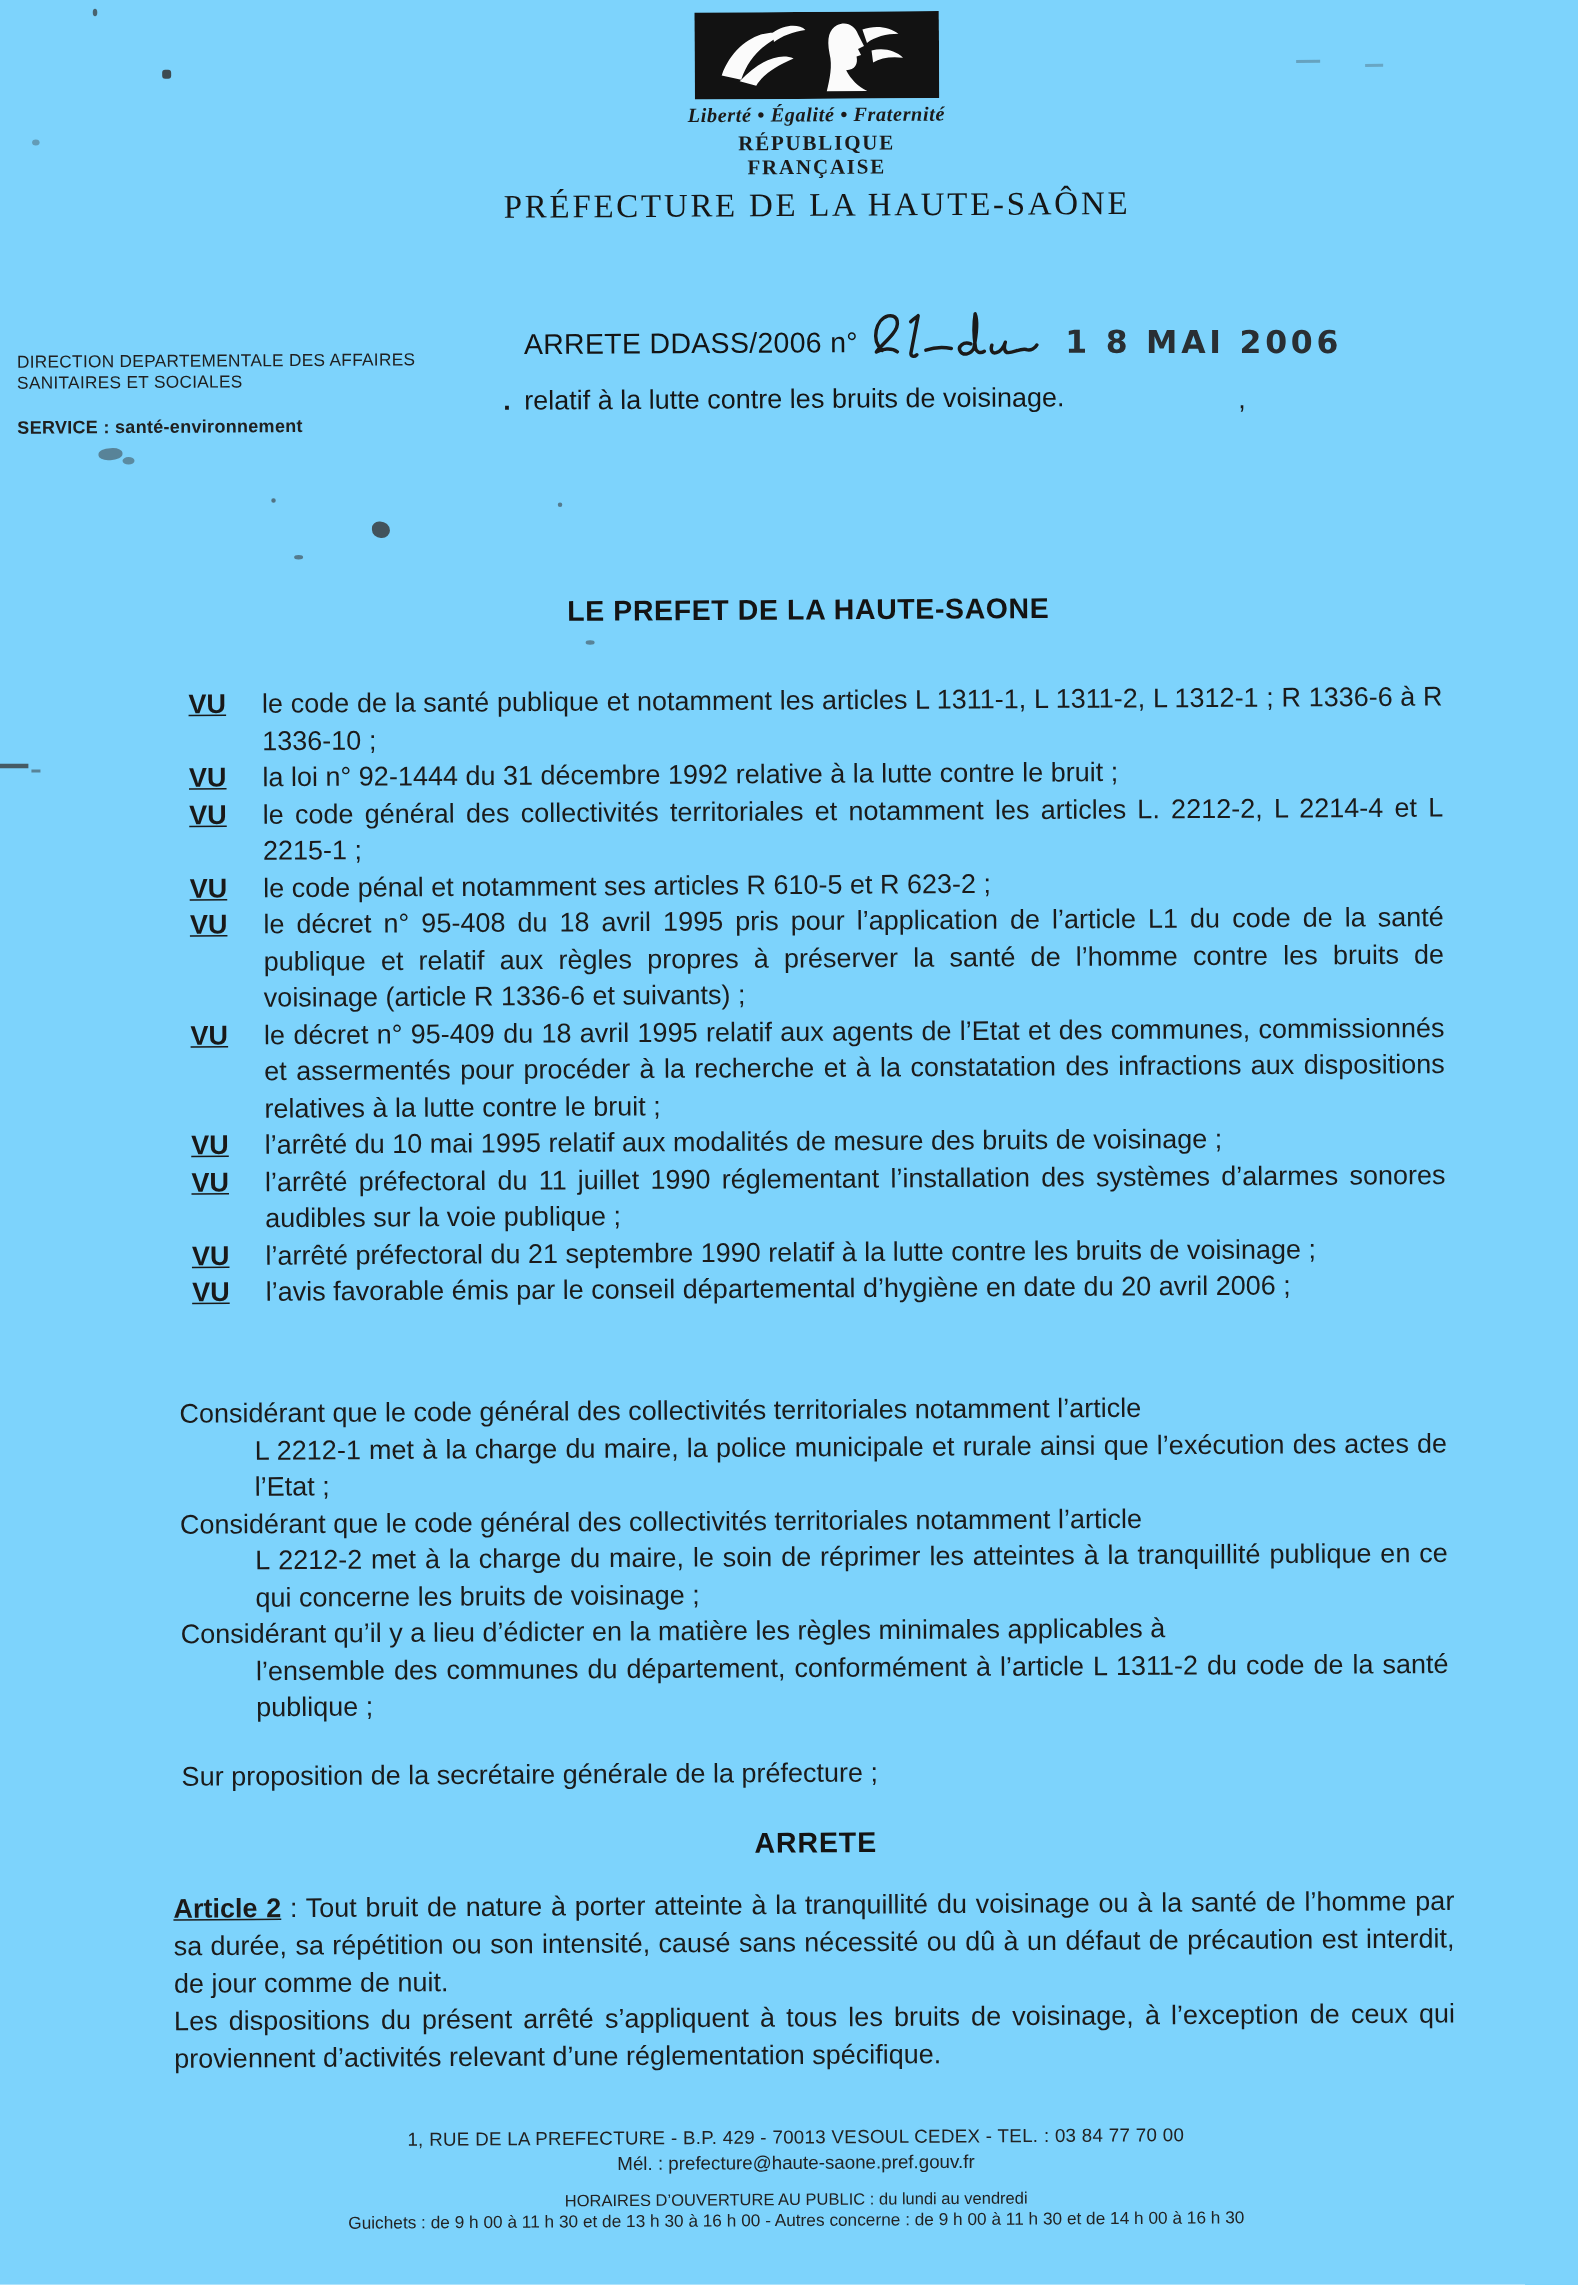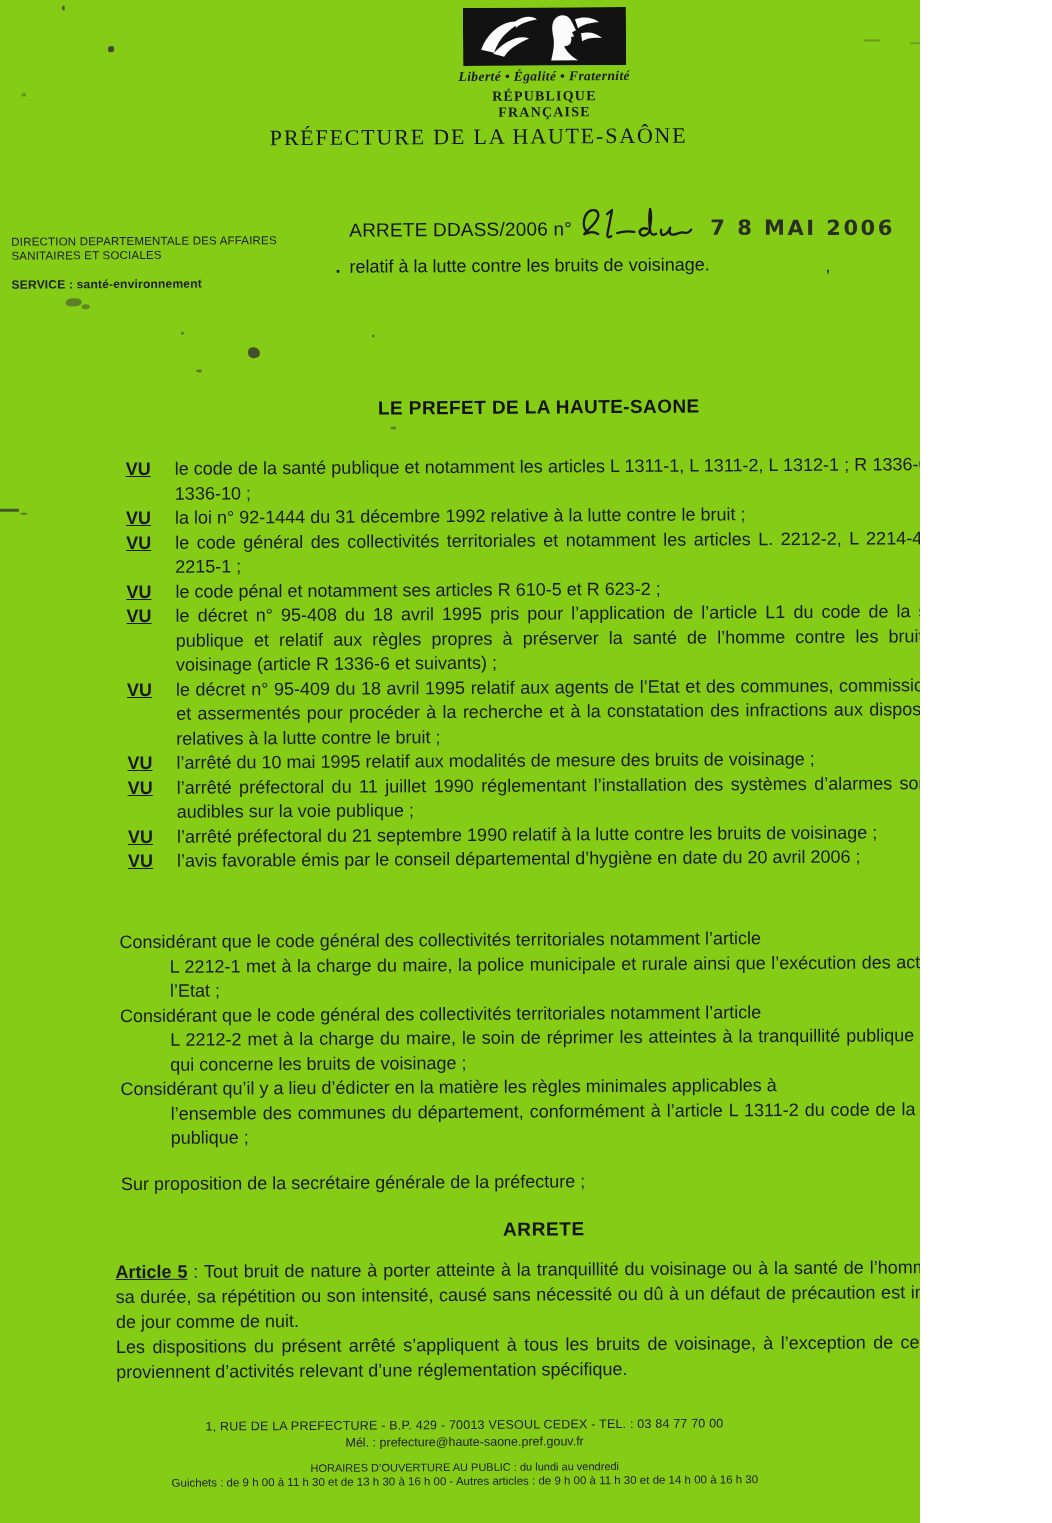--- a/index.html
+++ b/index.html
@@ -1,17 +1,17 @@
 <!DOCTYPE html>
 <html><head>
 <meta charset="utf-8">
 <style>
   html,body{margin:0;padding:0;}
   #page{
-    position:relative;width:920px;height:1523px;background:#84cc16;
+    position:relative;width:1052px;height:1523px;background:#7dd3fc;
     overflow:hidden;color:#1b1b1b;
     font-family:"Liberation Sans", sans-serif;
   }
   #doc{position:absolute;inset:0;transform:rotate(-0.35deg);transform-origin:50% 45%;}
 
   
   .logo-block{position:absolute;left:462px;top:8px;width:172px;text-align:center;}
   .logo-box{display:block;margin:0 auto;}
   .motto{font-family:"Liberation Serif", serif;font-style:italic;font-weight:600;
          font-size:13.5px;margin-top:3px;letter-spacing:.4px;}
@@ -104,21 +104,21 @@
       <span class="ref-printed">ARRETE DDASS/2006 n°</span>
       <svg class="handwriting" width="122" height="44" viewBox="0 0 122 44">
         <g stroke="#1a1a1a" stroke-width="2.3" fill="none" stroke-linecap="round" stroke-linejoin="round">
           <path d="M12 31 C4 24 8 10 16 8 C23 7 24 14 19 20 C15 25 10 29 8 32 C12 30 18 29 22 32"></path>
           <path d="M31 12 C33 10 35 9 36 8 L31 33 C31 35 33 36 35 34"></path>
           <path d="M41 31 C47 29 53 29 58 30"></path>
           <path d="M71 27 C66 25 62 29 64 32 C66 35 71 34 73 30 C75 20 76 12 74 7 C73 13 73 22 74 29 C74 32 77 34 80 32"></path>
           <path d="M85 28 C84 31 85 34 88 33 C91 32 93 29 94 26 C93 29 93 33 96 33 C100 33 104 30 108 31 C111 32 114 30 115 28"></path>
         </g>
       </svg>
-      <span class="date-stamp">7 8 MAI 2006</span>
+      <span class="date-stamp">1 8 MAI 2006</span>
     </div>
 
     <div class="subject-line">
       <span class="lead-dot">.</span><span>relatif à la lutte contre les bruits de voisinage.</span>
     </div>
     <div class="subject-comma">,</div>
 
     <div class="main-heading">LE PREFET DE LA HAUTE-SAONE</div>
 
     <div class="vu-list">
@@ -177,29 +177,29 @@
         <div class="c-lead">Considérant qu’il y a lieu d’édicter en la matière les règles minimales applicables à</div>
         <div class="c-body">l’ensemble des communes du département, conformément à l’article L 1311-2 du code de la santé publique ;</div>
       </div>
     </div>
 
     <div class="sur-proposition">Sur proposition de la secrétaire générale de la préfecture ;</div>
 
     <div class="arrete-heading">ARRETE</div>
 
     <div class="article">
-      <span class="art-label">Article 5</span><span> : </span><span>Tout bruit de nature à porter atteinte à la tranquillité du voisinage ou à la santé de l’homme par sa durée, sa répétition ou son intensité, causé sans nécessité ou dû à un défaut de précaution est interdit, de jour comme de nuit.</span>
+      <span class="art-label">Article 2</span><span> : </span><span>Tout bruit de nature à porter atteinte à la tranquillité du voisinage ou à la santé de l’homme par sa durée, sa répétition ou son intensité, causé sans nécessité ou dû à un défaut de précaution est interdit, de jour comme de nuit.</span>
       <div>Les dispositions du présent arrêté s’appliquent à tous les bruits de voisinage, à l’exception de ceux qui proviennent d’activités relevant d’une réglementation spécifique.</div>
     </div>
 
     <div class="footer">
       <div class="addr">1, RUE DE LA PREFECTURE - B.P. 429 - 70013 VESOUL CEDEX - TEL. : 03 84 77 70 00</div>
       <div class="mail">Mél. : prefecture@haute-saone.pref.gouv.fr</div>
       <div class="hours-title">HORAIRES D’OUVERTURE AU PUBLIC : du lundi au vendredi</div>
-      <div class="hours-detail"><span class="it">Guichets :</span><span> de 9 h 00 à 11 h 30 et de 13 h 30 à 16 h 00 - </span><span class="it">Autres articles :</span><span> de 9 h 00 à 11 h 30 et de 14 h 00 à 16 h 30</span></div>
+      <div class="hours-detail"><span class="it">Guichets :</span><span> de 9 h 00 à 11 h 30 et de 13 h 30 à 16 h 00 - </span><span class="it">Autres concerne :</span><span> de 9 h 00 à 11 h 30 et de 14 h 00 à 16 h 30</span></div>
     </div>
 
     <div class="speck" style="left:66px;top:3px;width:3px;height:5px;opacity:.7;"></div>
     <div class="speck" style="left:112px;top:44px;width:6px;height:6px;opacity:.85;border-radius:2px;"></div>
     <div class="speck" style="left:25px;top:90px;width:5px;height:4px;opacity:.35;"></div>
     <div class="speck" style="left:68px;top:296px;width:16px;height:8px;opacity:.5;border-radius:50% 40% 50% 40%;"></div>
     <div class="speck" style="left:84px;top:302px;width:8px;height:5px;opacity:.45;"></div>
     <div class="speck" style="left:183px;top:330px;width:3px;height:3px;opacity:.6;"></div>
     <div class="speck" style="left:250px;top:346px;width:12px;height:11px;opacity:.8;border-radius:40% 55% 45% 50%;"></div>
     <div class="speck" style="left:198px;top:368px;width:6px;height:3px;opacity:.55;"></div>

